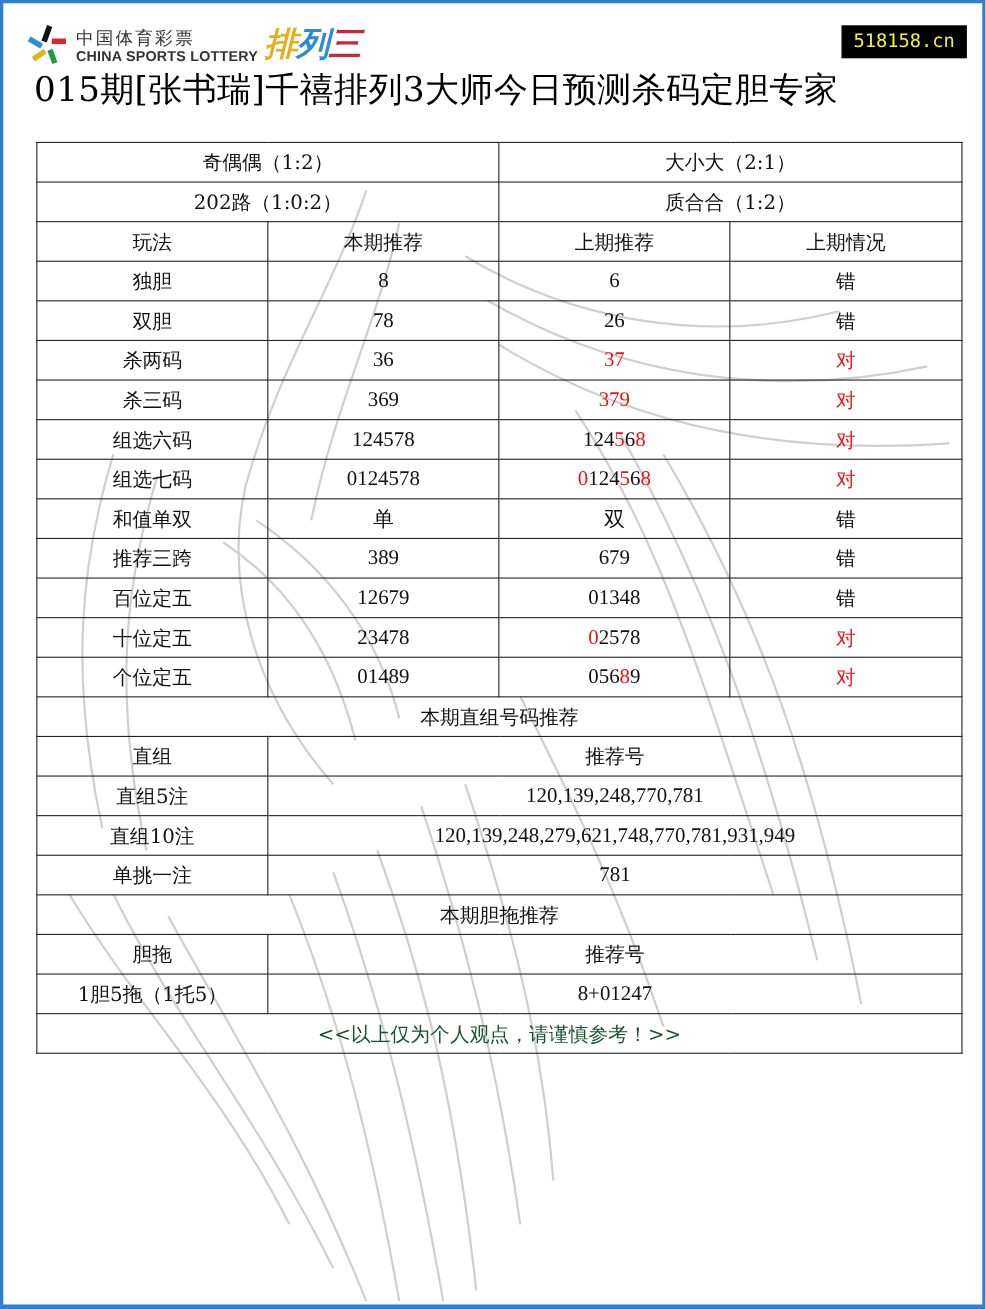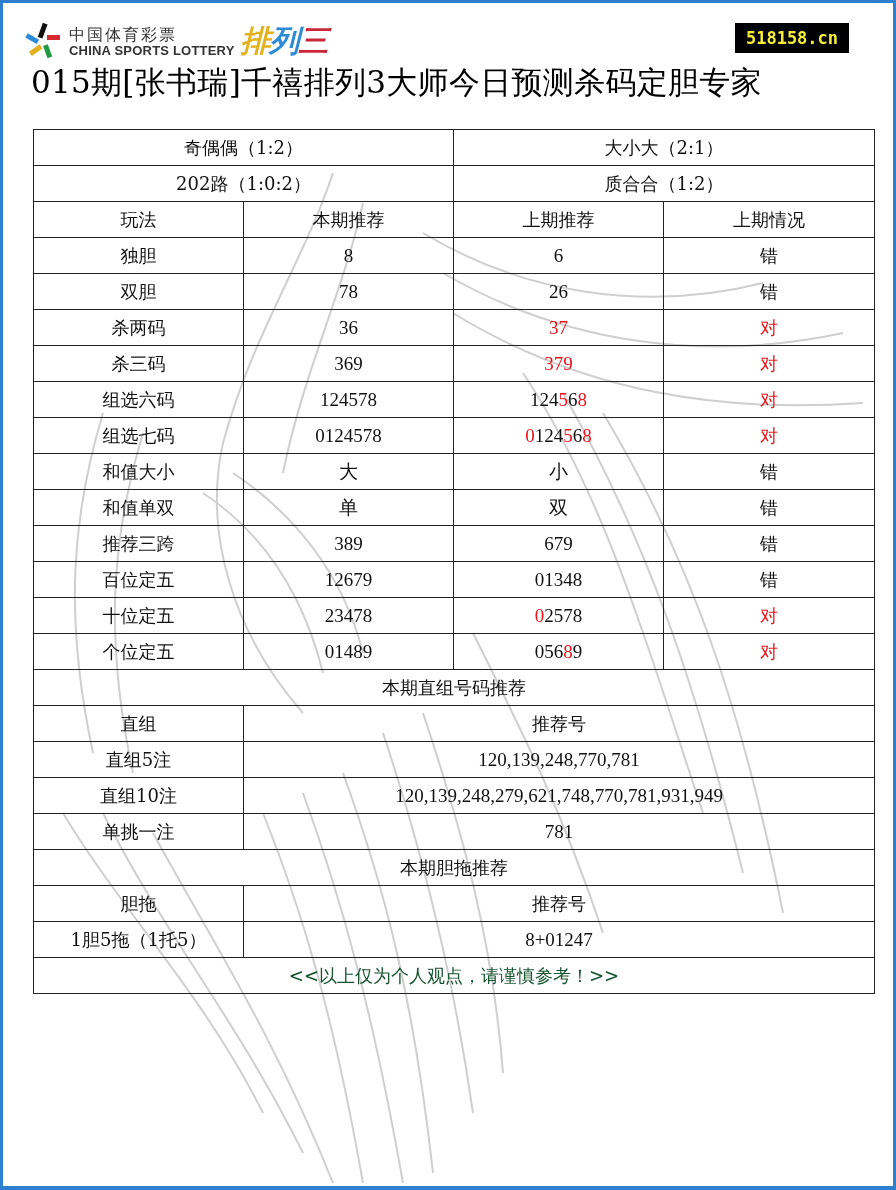--- a/index.html
+++ b/index.html
@@ -21,36 +21,36 @@
     position: absolute; left: 0; top: 110px; width: 896px; height: 1080px;
     pointer-events: none;
   }
   .header { position: absolute; left: 0; top: 0; width: 890px; height: 110px; }
   .logo {
     position: absolute; left: 20px; top: 18px; height: 40px; display: flex; align-items: center;
   }
   .logo-mark { width: 40px; height: 40px; position: relative; margin-right: 6px; }
   .logo-text { display: flex; flex-direction: column; justify-content: center; }
   .logo-cn {
-    font-family: Liberation Mono, monospace; font-size: 16px; color: #333; letter-spacing: 2px; line-height: 18px;
+    font-family: Liberation Serif, serif; font-size: 16px; color: #333; letter-spacing: 2px; line-height: 18px;
   }
   .logo-en {
     font-family: "Liberation Sans", sans-serif; font-size: 13px; font-weight: bold; color: #333; line-height: 11px; letter-spacing: 0.2px;
   }
   .logo-brand {
     margin-left: 6px; font-family: "DejaVu Sans", sans-serif; font-weight: bold; font-style: italic;
     font-size: 30px; line-height: 40px; letter-spacing: -1px; display: flex;
   }
   .logo-brand .c1 { color: #e2b21e; }
   .logo-brand .c2 { color: #2b8bd6; }
   .logo-brand .c3 { color: #c8283a; }
   .site-badge {
-    position: absolute; left: 732px; top: 20px; width: 114px; height: 30px;
+    position: absolute; left: 762px; top: 20px; width: 114px; height: 30px;
     background: #000; color: #f5ef3a;
-    font-family: "DejaVu Sans Mono", monospace; font-size: 17px; font-weight: bold;
+    font-family: "DejaVu Sans Mono", monospace; font-size: 17px; font-weight: normal;
     display: flex; align-items: center; justify-content: center;
   }
   .page-title {
     position: absolute; left: 28px; top: 57px; width: 860px; height: 44px;
     color: #000000; font-family: "DejaVu Serif", serif; font-size: 31px; line-height: 44px;
     white-space: nowrap; letter-spacing: 0.3px;
   }
   table.main {
     position: absolute; left: 30px; top: 126px; width: 841px;
     border-collapse: collapse; table-layout: fixed;
@@ -170,26 +170,20 @@
           <td class="num"><span>124</span><span class="red">5</span><span>6</span><span class="red">8</span></td>
           <td class="red">对</td>
         </tr>
         <tr>
           <td>组选七码</td>
           <td class="num">0124578</td>
           <td class="num"><span class="red">0</span><span>124</span><span class="red">5</span><span>6</span><span class="red">8</span></td>
           <td class="red">对</td>
         </tr>
         <tr>
-          <td>和值大小</td>
-          <td class="num">大</td>
-          <td class="num"><span>小</span></td>
-          <td>错</td>
-        </tr>
-        <tr>
           <td>和值单双</td>
           <td class="num">单</td>
           <td class="num"><span>双</span></td>
           <td>错</td>
         </tr>
         <tr>
           <td>推荐三跨</td>
           <td class="num">389</td>
           <td class="num"><span>679</span></td>
           <td>错</td>

